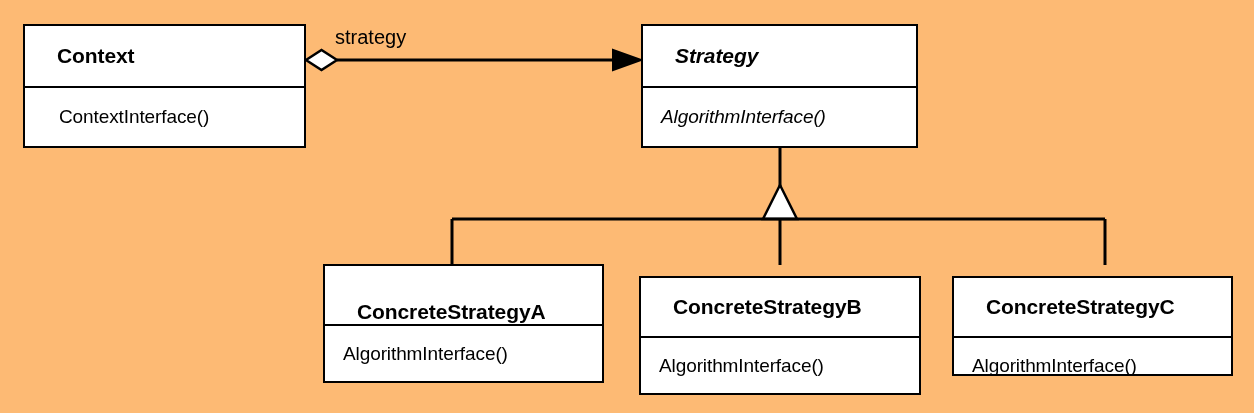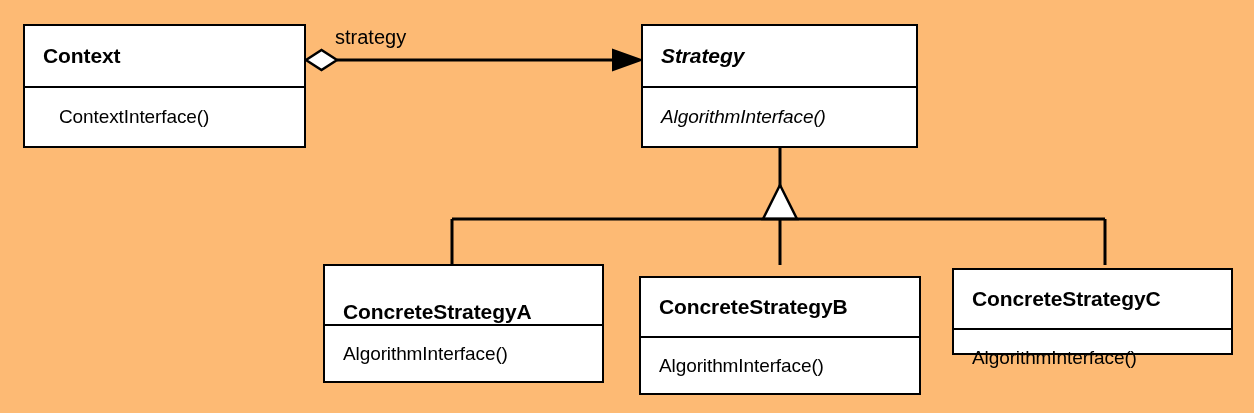--- a/index.html
+++ b/index.html
@@ -20,21 +20,21 @@
     position: absolute;
     box-sizing: border-box;
     border: 2px solid #000000;
     background: #ffffff;
   }
   .class-name-row {
     box-sizing: border-box;
     border-bottom: 2px solid #000000;
     display: flex;
     align-items: center;
-    padding-left: 18px;
+    padding-left: 32px;
   }
   .class-ops-row {
     box-sizing: border-box;
     display: flex;
     align-items: center;
     padding-left: 18px;
   }
   .class-name {
     font-weight: bold;
     font-size: 21px;
@@ -130,21 +130,21 @@
 
   <div class="uml-class" style="left:639px; top:264px; width:282px; height:119px;margin-top:12px;">
     <div class="class-name-row" style="height:60px;">
       <span class="class-name">ConcreteStrategyB</span>
     </div>
     <div class="class-ops-row" style="height:55px;">
       <span class="class-op">AlgorithmInterface()</span>
     </div>
   </div>
 
-  <div class="uml-class" style="left:952px; top:268px; width:281px; height:87px;">
+  <div class="uml-class" style="left:952px; top:276px; width:281px; height:100px;">
     <div class="class-name-row" style="height:60px;">
       <span class="class-name">ConcreteStrategyC</span>
     </div>
     <div class="class-ops-row" style="height:55px;">
       <span class="class-op">AlgorithmInterface()</span>
     </div>
   </div>
 
 </div>
 

